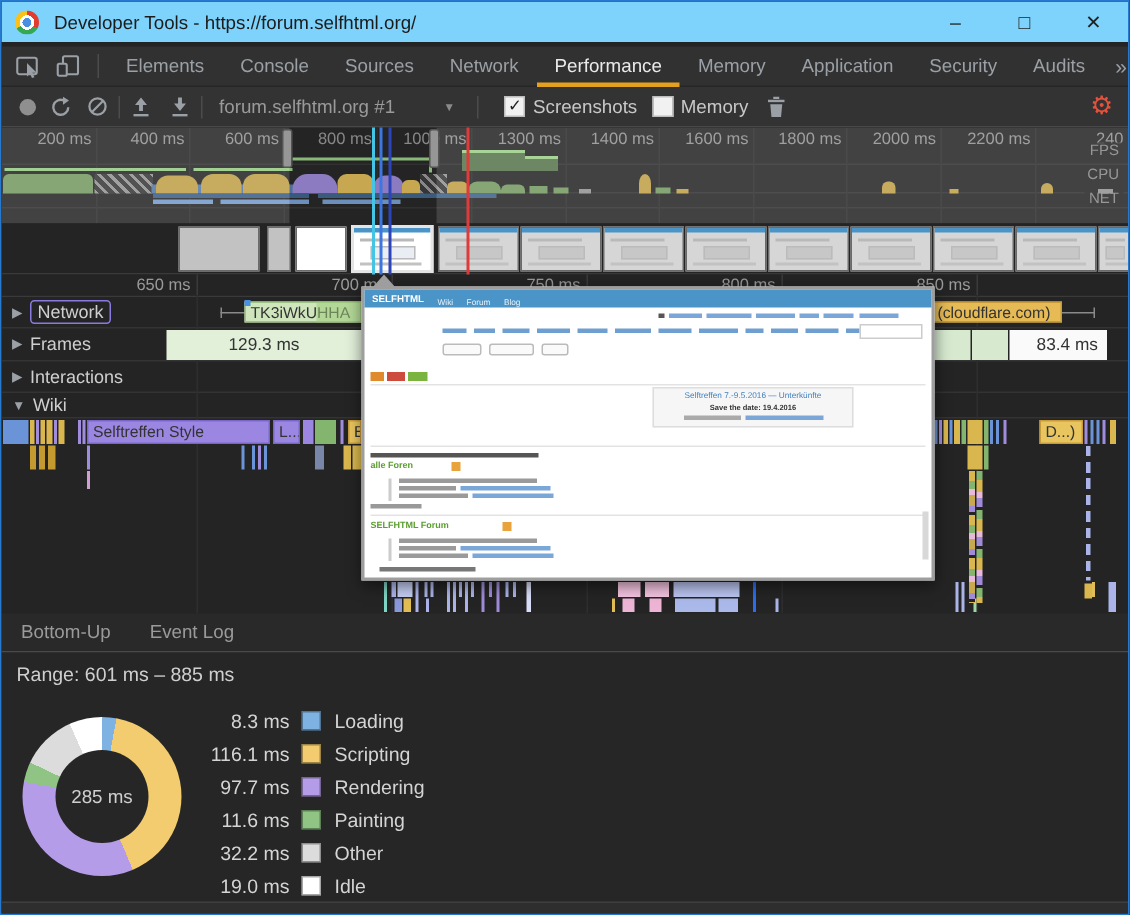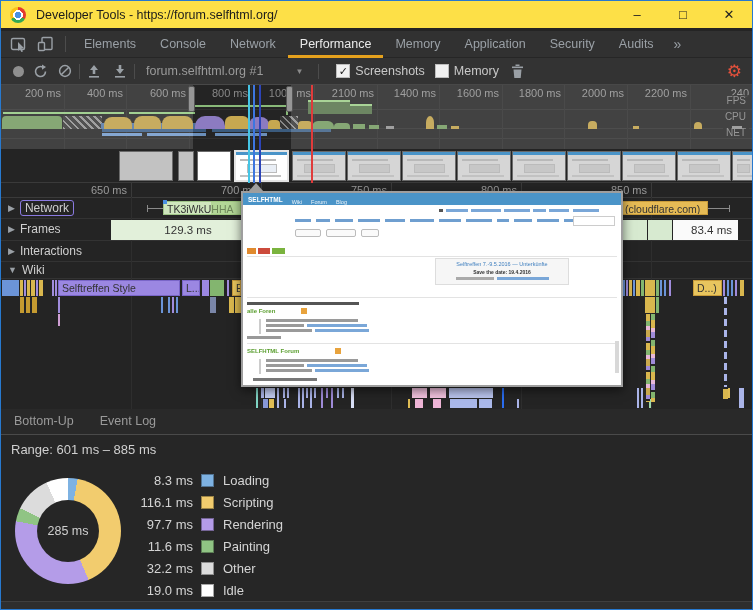--- a/index.html
+++ b/index.html
@@ -1,21 +1,21 @@
 <!DOCTYPE html>
 <html><head>
 <meta charset="utf-8">
 <style>
   html,body{margin:0;padding:0;background:#666;}
   #win{position:relative;width:753px;height:610px;background:#242424;
        font-family:"Liberation Sans","DejaVu Sans",sans-serif;
        border:1px solid #2779cf;box-sizing:border-box;overflow:hidden;}
   .abs{position:absolute;}
   
-  #titlebar{left:0;top:0;width:751px;height:27px;background:#fde047;display:flex;align-items:center;}
+  #titlebar{left:0;top:0;width:751px;height:27px;background:#7dd3fc;display:flex;align-items:center;}
   #chrome-logo{width:16px;height:16px;border-radius:50%;margin:0 10px 0 9px;
      background:radial-gradient(circle at 50% 50%, #4a90e2 0 3px, #fff 3px 4.8px, rgba(0,0,0,0) 4.8px),
                 conic-gradient(#e33b2e 0 120deg,#34a853 120deg 240deg,#fbc116 240deg 360deg);}
   #title-text{font-size:12.5px;color:#1b1b1b;flex:1;white-space:nowrap;overflow:hidden;}
   .winbtn{width:46px;height:30px;display:flex;align-items:center;justify-content:center;font-size:13px;color:#222;}
   
   #tabbar{left:0;top:30px;width:751px;height:27px;background:#313131;display:flex;align-items:center;border-bottom:1px solid #262626;box-sizing:border-box;}
   .tbicon{width:18px;height:16px;margin-left:9px;position:relative;flex:none;}
   .tbsep{width:1px;height:16px;background:#4c4c4c;margin:0 6px 0 10px;flex:none;}
   .tab{font-size:12.5px;color:#9aa0a6;padding:0 12px;height:27px;line-height:27px;flex:none;}
@@ -113,20 +113,21 @@
     <span class="tbicon">
       <svg class="icon" width="18" height="16" viewBox="0 0 18 16">
         <rect x="5" y="1.5" width="10" height="12" rx="1" fill="none" stroke="#9aa0a6" stroke-width="1.4"></rect>
         <rect x="1.5" y="6.5" width="6" height="8" rx="1" fill="#313131" stroke="#9aa0a6" stroke-width="1.4"></rect>
       </svg>
     </span>
     <span class="tbsep"></span>
     <span id="tabs-row" style="display:flex;">
         <span class="tab">Elements</span>
         <span class="tab">Console</span>
+        <span class="tab">Sources</span>
         <span class="tab">Network</span>
         <span class="tab active">Performance</span>
         <span class="tab">Memory</span>
         <span class="tab">Application</span>
         <span class="tab">Security</span>
         <span class="tab">Audits</span>
       </span>
     <span class="tab-overflow">»</span>
 
   </div>
@@ -184,21 +185,21 @@
       <div class="ovtick" style="left: 60px; top: 2px; position: absolute;">200 ms</div>
       <div style="left: 125px; top: 0px; width: 1px; height: 64px; background: rgb(52, 52, 52); position: absolute;"></div>
       <div class="ovtick" style="left: 122px; top: 2px; position: absolute;">400 ms</div>
       <div style="left: 188px; top: 0px; width: 1px; height: 64px; background: rgb(52, 52, 52); position: absolute;"></div>
       <div class="ovtick" style="left: 185px; top: 2px; position: absolute;">600 ms</div>
       <div style="left: 250px; top: 0px; width: 1px; height: 64px; background: rgb(52, 52, 52); position: absolute;"></div>
       <div class="ovtick" style="left: 247px; top: 2px; position: absolute;">800 ms</div>
       <div style="left: 313px; top: 0px; width: 1px; height: 64px; background: rgb(52, 52, 52); position: absolute;"></div>
       <div class="ovtick" style="left: 310px; top: 2px; position: absolute;">1000 ms</div>
       <div style="left: 376px; top: 0px; width: 1px; height: 64px; background: rgb(52, 52, 52); position: absolute;"></div>
-      <div class="ovtick" style="left: 373px; top: 2px; position: absolute;">2100 ms</div>
+      <div class="ovtick" style="left: 373px; top: 2px; position: absolute;">1300 ms</div>
       <div style="left: 438px; top: 0px; width: 1px; height: 64px; background: rgb(52, 52, 52); position: absolute;"></div>
       <div class="ovtick" style="left: 435px; top: 2px; position: absolute;">1400 ms</div>
       <div style="left: 501px; top: 0px; width: 1px; height: 64px; background: rgb(52, 52, 52); position: absolute;"></div>
       <div class="ovtick" style="left: 498px; top: 2px; position: absolute;">1600 ms</div>
       <div style="left: 563px; top: 0px; width: 1px; height: 64px; background: rgb(52, 52, 52); position: absolute;"></div>
       <div class="ovtick" style="left: 560px; top: 2px; position: absolute;">1800 ms</div>
       <div style="left: 626px; top: 0px; width: 1px; height: 64px; background: rgb(52, 52, 52); position: absolute;"></div>
       <div class="ovtick" style="left: 623px; top: 2px; position: absolute;">2000 ms</div>
       <div style="left: 689px; top: 0px; width: 1px; height: 64px; background: rgb(52, 52, 52); position: absolute;"></div>
       <div class="ovtick" style="left: 686px; top: 2px; position: absolute;">2200 ms</div>
@@ -360,21 +361,21 @@
     <div class="abs" style="left:210px;top:4px;width:30px;height:14px;background:#9dcb78;opacity:.55;"></div>
     <div class="abs" style="left:162px;top:3px;width:4px;height:4px;background:#4a90e2;"></div>
     <div class="abs flametext" style="left:620px;top:4px;width:87px;height:14px;background:#e6bb55;border:1px solid #c89b3a;">(cloudflare.com)</div>
     <div class="abs" style="left:707px;top:11px;width:22px;height:1px;background:#8a8a8a;"></div>
     <div class="abs" style="left:728px;top:8px;width:1px;height:7px;background:#8a8a8a;"></div>
 
     <div class="thead" style="left:0;top:25px;">
       <span class="disc">▶</span>
       <span>Frames</span>
     </div>
-    <div class="abs" style="left:110px;top:23px;width:130px;height:20px;background:#e2f0da;display:flex;align-items:center;justify-content:center;font-size:11.5px;color:#333;padding-left:12px;">129.3 ms</div>
+    <div class="abs" style="left:110px;top:23px;width:130px;height:20px;background:#e2f0da;display:flex;align-items:center;justify-content:center;font-size:11.5px;color:#333;">129.3 ms</div>
     <div class="abs" style="left:622px;top:23px;width:24px;height:20px;background:#d7ead0;"></div>
     <div class="abs" style="left:647px;top:23px;width:24px;height:20px;background:#d7ead0;"></div>
     <div class="abs" style="left:672px;top:23px;width:65px;height:20px;background:#fafafa;display:flex;align-items:center;justify-content:flex-end;padding-right:6px;box-sizing:border-box;font-size:11.5px;color:#333;">83.4 ms</div>
 
     <div class="thead" style="left:0;top:47px;">
       <span class="disc">▶</span>
       <span>Interactions</span>
     </div>
 
     <div class="thead" style="left:0;top:66px;">

